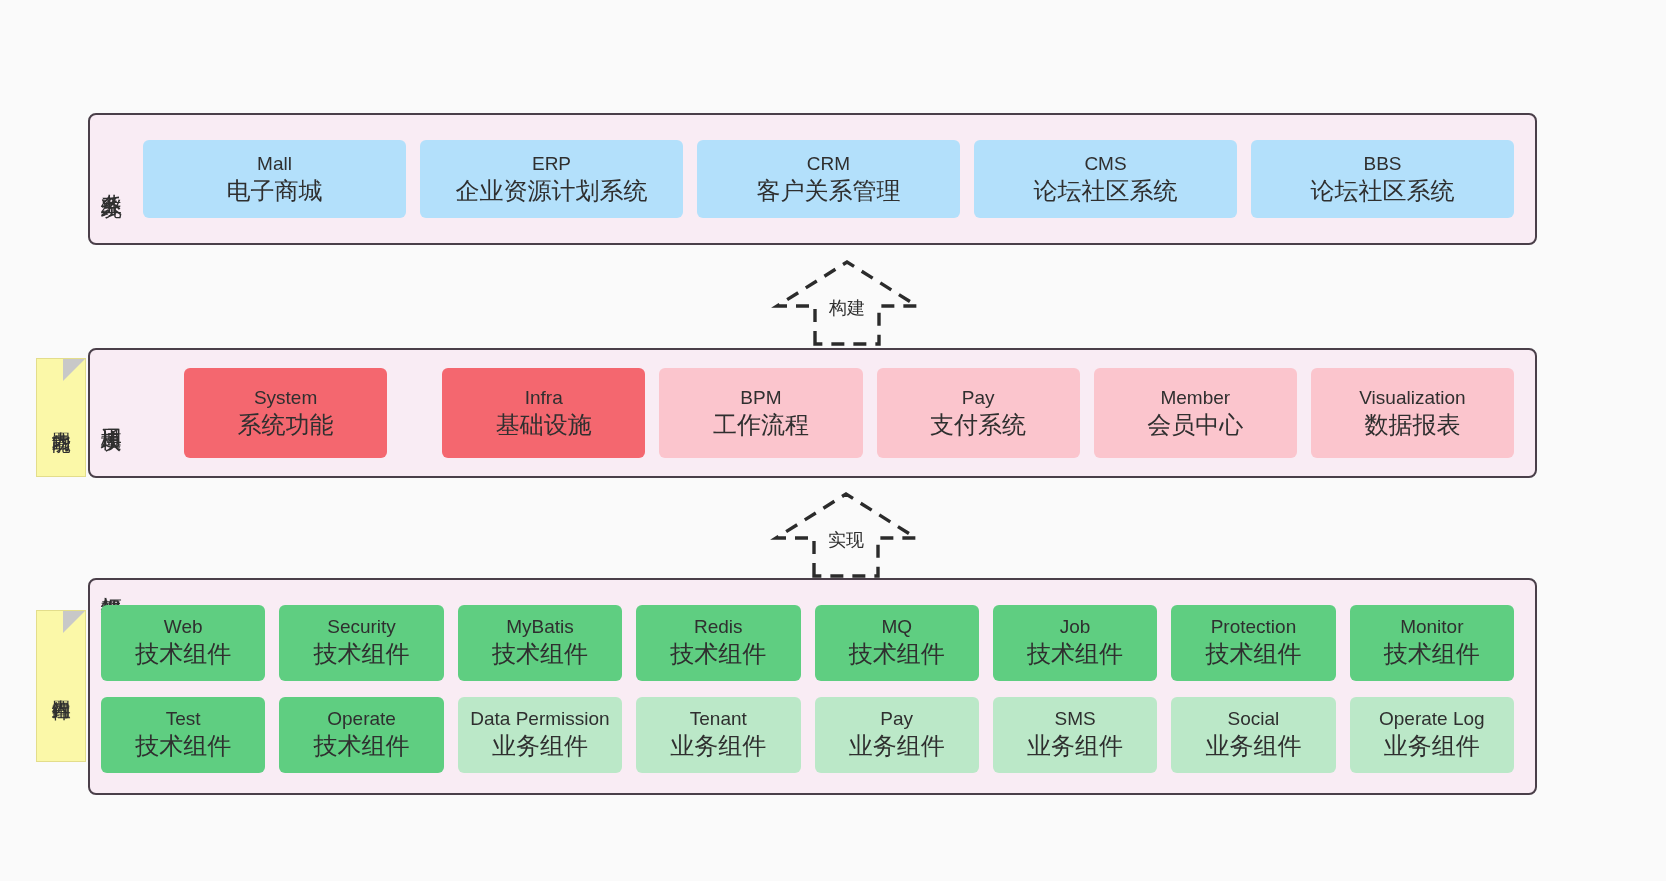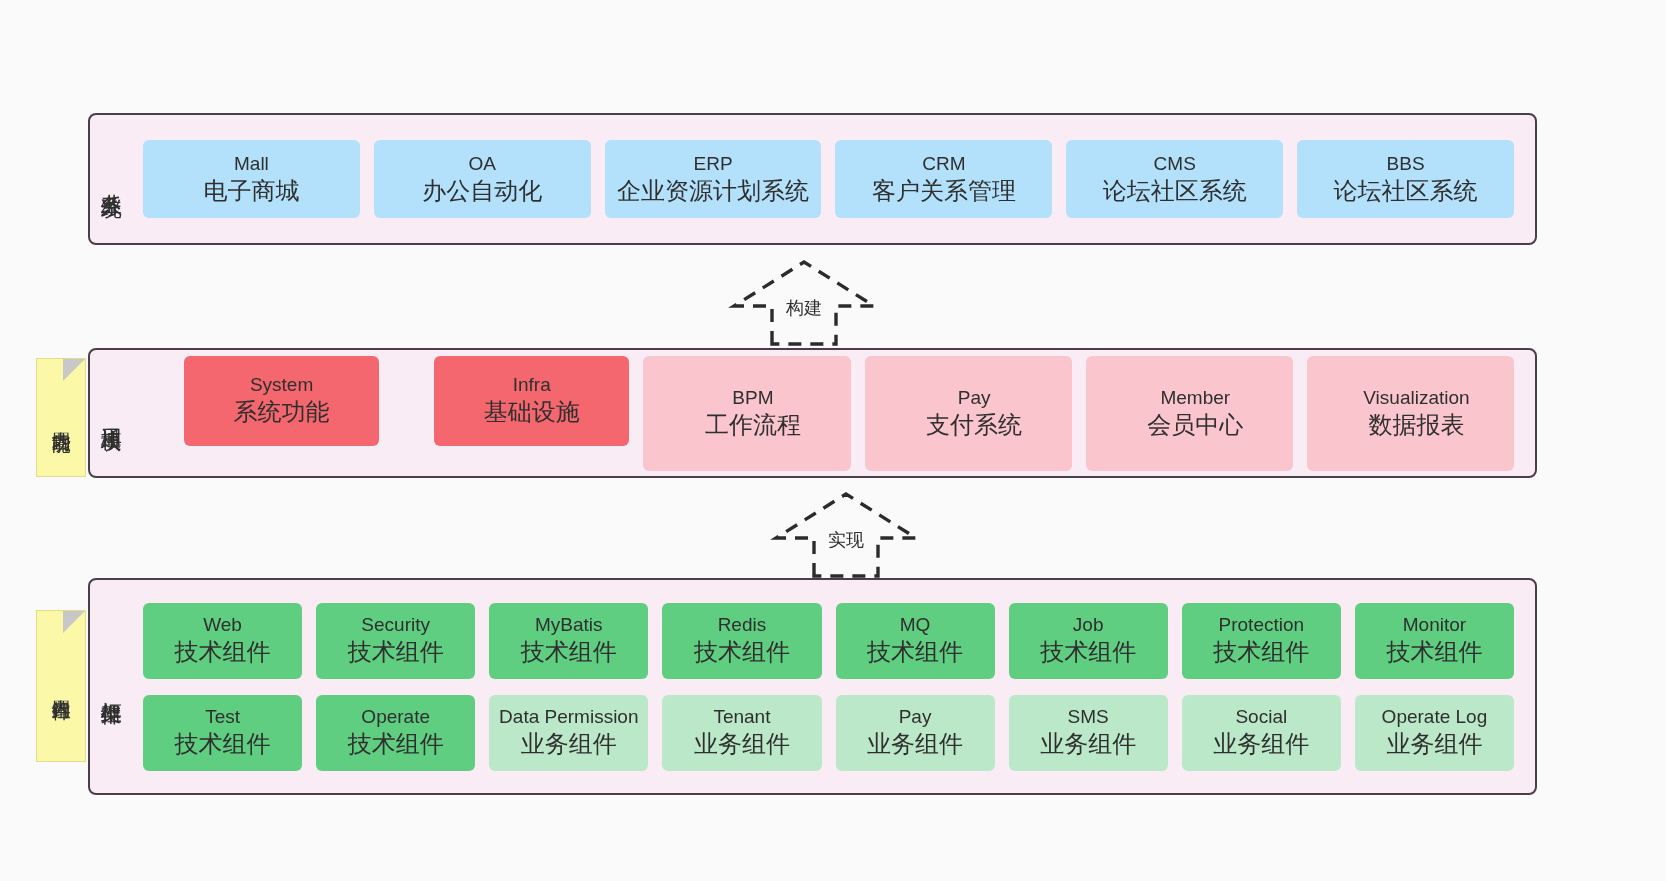--- a/index.html
+++ b/index.html
@@ -85,21 +85,21 @@
     text-align: center;
     line-height: 1.26;
     color: #2f2f2f;
     user-select: none;
   }
   .box .t1 { font-size: 19px; }
   .box .t2 { font-size: 24px; }
 
   .box.biz      { background: #b3e0fb; height: 78px; }
   .box.mod-on   { background: #f4676f; height: 90px; margin-left: 48px; }
-  .box.mod-off  { background: #fbc5cd; height: 115px; padding-left: 12px; }
+  .box.mod-off  { background: #fbc5cd; height: 90px; }
   .box.tech     { background: #5fce81; height: 76px; }
   .box.service  { background: #bbe8c8; height: 76px; justify-content: center; }
 
   
   .note {
     position: absolute;
     box-sizing: border-box;
     background: #fbf8a8;
     border: 1px solid #e3dd8b;
     display: flex;
@@ -152,45 +152,41 @@
   <div class="layer" id="layer-business" style="left:88px; top:113px; width:1449px; height:132px;">
     <div class="layer-title">业务系统</div>
     <div class="layer-body">
       <div class="row">
 
         <div class="box biz">
           <span class="t1">Mall</span>
           <span class="t2">电子商城</span>
         </div>
         <div class="box biz">
-          <span class="t1">OA</span>
-          <span class="t2">办公自动化</span>
-        </div>
-        <div class="box biz">
           <span class="t1">ERP</span>
           <span class="t2">企业资源计划系统</span>
         </div>
         <div class="box biz">
           <span class="t1">CRM</span>
           <span class="t2">客户关系管理</span>
         </div>
         <div class="box biz">
           <span class="t1">CMS</span>
           <span class="t2">论坛社区系统</span>
         </div>
         <div class="box biz">
           <span class="t1">BBS</span>
           <span class="t2">论坛社区系统</span>
         </div>
 
       </div>
     </div>
   </div>
 
-  <div class="arrow" id="arrow-build" style="left:724px; top:256px; width:160px; height:96px;">
+  <div class="arrow" id="arrow-build" style="left:767px; top:256px; width:160px; height:96px;">
     <svg width="160" height="96" viewBox="0 0 160 96">
       <path d="M 48 88 L 48 50 L 10 50 L 80 6 L 150 50 L 112 50 L 112 88 Z" fill="none" stroke="#2b2b2b" stroke-width="3.4" stroke-dasharray="13 9" stroke-linejoin="miter"></path>
     </svg>
     <span class="arrow-label">构建</span>
   </div>
 
   <div class="note" id="note-builtin-function" style="left:36px; top:358px; width:50px; height:119px;">
     <span>内置功能</span>
   </div>
 
@@ -232,21 +228,21 @@
     <svg width="160" height="96" viewBox="0 0 160 96">
       <path d="M 48 88 L 48 50 L 10 50 L 80 6 L 150 50 L 112 50 L 112 88 Z" fill="none" stroke="#2b2b2b" stroke-width="3.4" stroke-dasharray="13 9" stroke-linejoin="miter"></path>
     </svg>
     <span class="arrow-label">实现</span>
   </div>
 
   <div class="note" id="note-builtin-component" style="left:36px; top:610px; width:50px; height:152px;">
     <span>内置组件</span>
   </div>
 
-  <div class="layer" id="layer-framework" style="left:88px; top:578px; width:1449px; height:217px;">
+  <div class="layer" id="layer-framework" style="left:88px; top:578px; width:1449px; height:217px;flex-direction:column;">
     <div class="layer-title">框架组件</div>
     <div class="layer-body">
       <div class="col2">
 
         <div class="row">
           <div class="box tech">
             <span class="t1">Web</span>
             <span class="t2">技术组件</span>
           </div>
           <div class="box tech">

